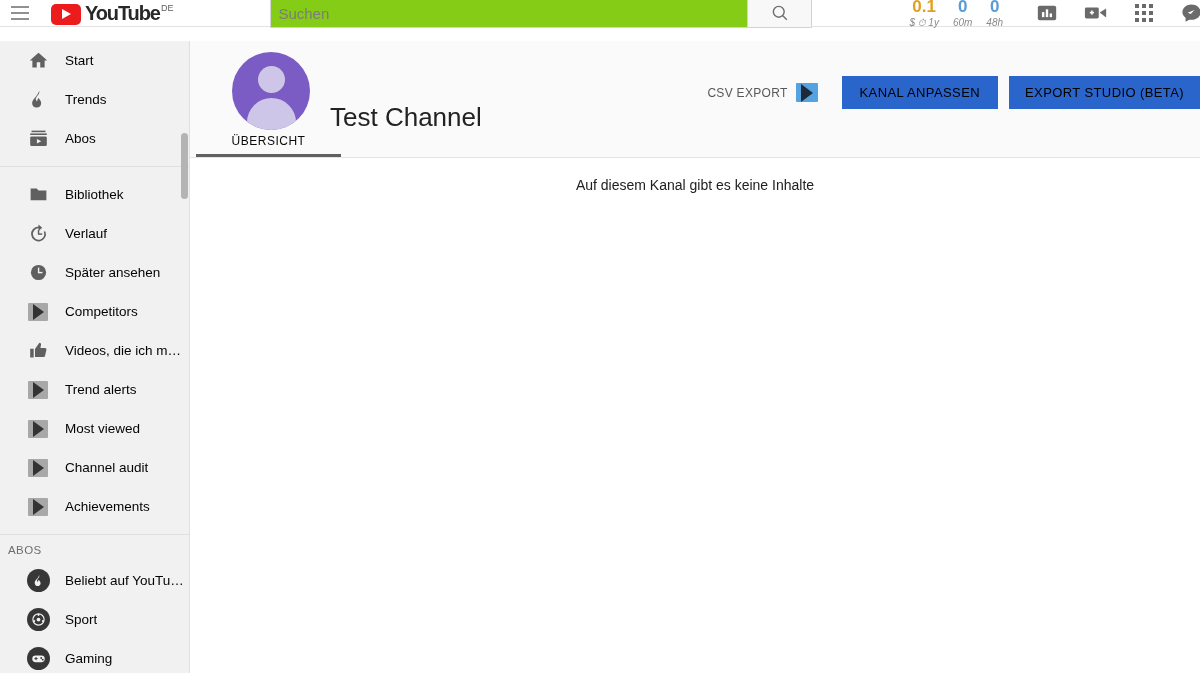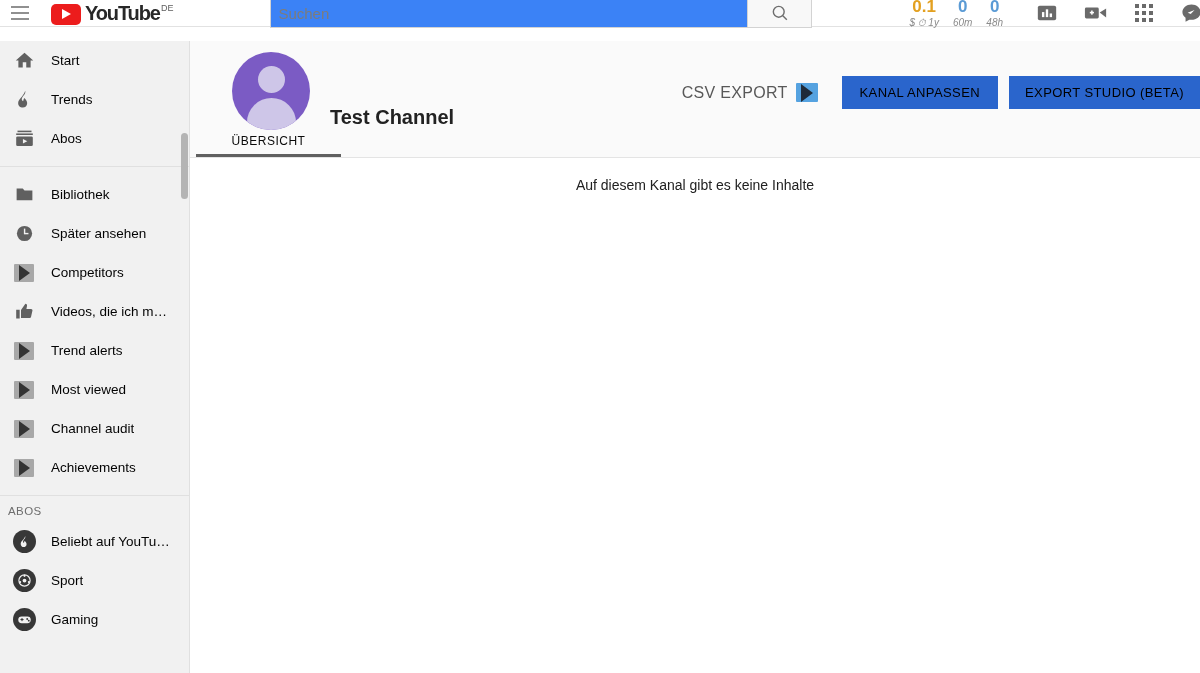--- a/index.html
+++ b/index.html
@@ -45,21 +45,21 @@
     font-family: "Liberation Sans", sans-serif;
   }
   #yt-cc { font-size: 9px; color: #606060; margin-top: 2px; margin-left: 1px; letter-spacing: 0; text-align: center; }
 
   
   #search-wrap { display: flex; margin-left: 97px; }
   #search-input {
     width: 477px; height: 29px;
     border: 1px solid #d3d3d3; border-right: none;
     padding: 0 7px; font-size: 15px; color: #333;
-    background: #3b82f6; outline: none;
+    background: #84cc16; outline: none;
     font-family: "Liberation Sans", sans-serif;
   }
   #search-input::placeholder { color: #7c7c7c; }
   #search-btn {
     width: 65px; height: 29px;
     border: 1px solid #d3d3d3; background: #f8f8f8;
     display: flex; align-items: center; justify-content: center;
     cursor: pointer; padding: 0;
   }
 
@@ -76,21 +76,21 @@
   
   #sidebar {
     position: absolute; top: 41px; left: 0;
     width: 190px; height: 632px;
     background: #f1f1f1;
     border-right: 1px solid #e0e0e0;
     overflow: hidden;
   }
   .snav-item {
     height: 39px; display: flex; align-items: center;
-    cursor: pointer; padding-left: 8px;
+    cursor: pointer; padding-left: 22px;
   }
   .sicon { width: 32px; display: flex; align-items: center; justify-content: center; flex: none; }
   .slabel {
     font-size: 13.5px; color: #030303; margin-left: 11px;
     white-space: nowrap; overflow: hidden; text-overflow: ellipsis;
     max-width: 128px;
   }
   .sdivider { height: 1px; background: #e0e0e0; margin: 8px 0; }
   .ssection-title {
     font-size: 11.5px; color: #6e6e6e; letter-spacing: .4px;
@@ -126,36 +126,36 @@
   #chan-avatar {
     position: absolute; left: 42px; top: 11px;
     width: 78px; height: 78px; border-radius: 50%;
     background: #7b5bc4; overflow: hidden;
   }
   #chan-avatar .head { position: absolute; width: 27px; height: 27px; border-radius: 50%; background: #cec6e8; left: 25.5px; top: 14px; }
   #chan-avatar .body { position: absolute; width: 49px; height: 32px; border-radius: 25px 25px 0 0; background: #cec6e8; left: 14.5px; top: 46px; }
   #chan-title {
     position: absolute; left: 140px; top: 76px;
     transform: translateY(-50%);
-    font-size: 20px; color: #222; font-weight: bold;
+    font-size: 26px; color: #222; font-weight: normal;
     margin: 0; white-space: nowrap;
   }
   #tab-overview {
     position: absolute; left: 6px; top: 93px;
     width: 145px; text-align: center; cursor: pointer;
   }
   #tab-overview .tlabel { font-size: 12px; letter-spacing: .5px; color: #0a0a0a; }
   #tab-overview .tbar { height: 3px; background: #606060; margin-top: 6px; }
 
   #header-actions {
     position: absolute; right: 0; top: 35px;
     display: flex; align-items: center;
   }
   #csv-export { display: flex; align-items: center; cursor: pointer; margin-right: 24px; }
-  #csv-export .clabel { font-size: 16px; color: #585858; letter-spacing: .3px; }
+  #csv-export .clabel { font-size: 12px; color: #585858; letter-spacing: .3px; }
   #csv-badge {
     width: 22px; height: 19px; background: #55a2e0; margin-left: 8px;
     display: flex; align-items: center; justify-content: center; border-radius: 1px;
   }
   #csv-badge::after {
     content: ""; border-left: 12px solid #1f2a38;
     border-top: 9px solid transparent; border-bottom: 9px solid transparent;
   }
   .bluebtn {
     height: 33px; background: #2a65cc; color: #000000;
@@ -294,20 +294,30 @@
 
   <div class="snav-item">
     <span class="sicon">
       <svg width="21" height="21" viewBox="0 0 24 24">
           <path d="M3 5h7l2 2.4h9v11.2H3z" fill="#606060"></path>
         </svg>
     </span>
     <span class="slabel">Bibliothek</span>
   </div>
 
+  <div class="snav-item">
+    <span class="sicon">
+      <svg width="21" height="21" viewBox="0 0 24 24">
+        <path d="M12 4a8.5 8.5 0 1 0 8 5.6h-2.1A6.5 6.5 0 1 1 12 6.1V9l4.2-3.6L12 1.8z" fill="#606060"></path>
+        <rect x="11.2" y="8" width="1.7" height="5.3" fill="#606060"></rect>
+        <rect x="11.9" y="11.8" width="4.4" height="1.7" fill="#606060"></rect>
+      </svg>
+    </span>
+    <span class="slabel">Verlauf</span>
+  </div>
 
   <div class="snav-item">
     <span class="sicon">
       <svg width="21" height="21" viewBox="0 0 24 24">
         <circle cx="12" cy="12" r="8.7" fill="#606060"></circle>
         <rect x="11.3" y="6.4" width="1.6" height="6.4" fill="#f1f1f1"></rect>
         <rect x="11.9" y="11.3" width="4.6" height="1.6" fill="#f1f1f1"></rect>
       </svg>
     </span>
     <span class="slabel">Später ansehen</span>

